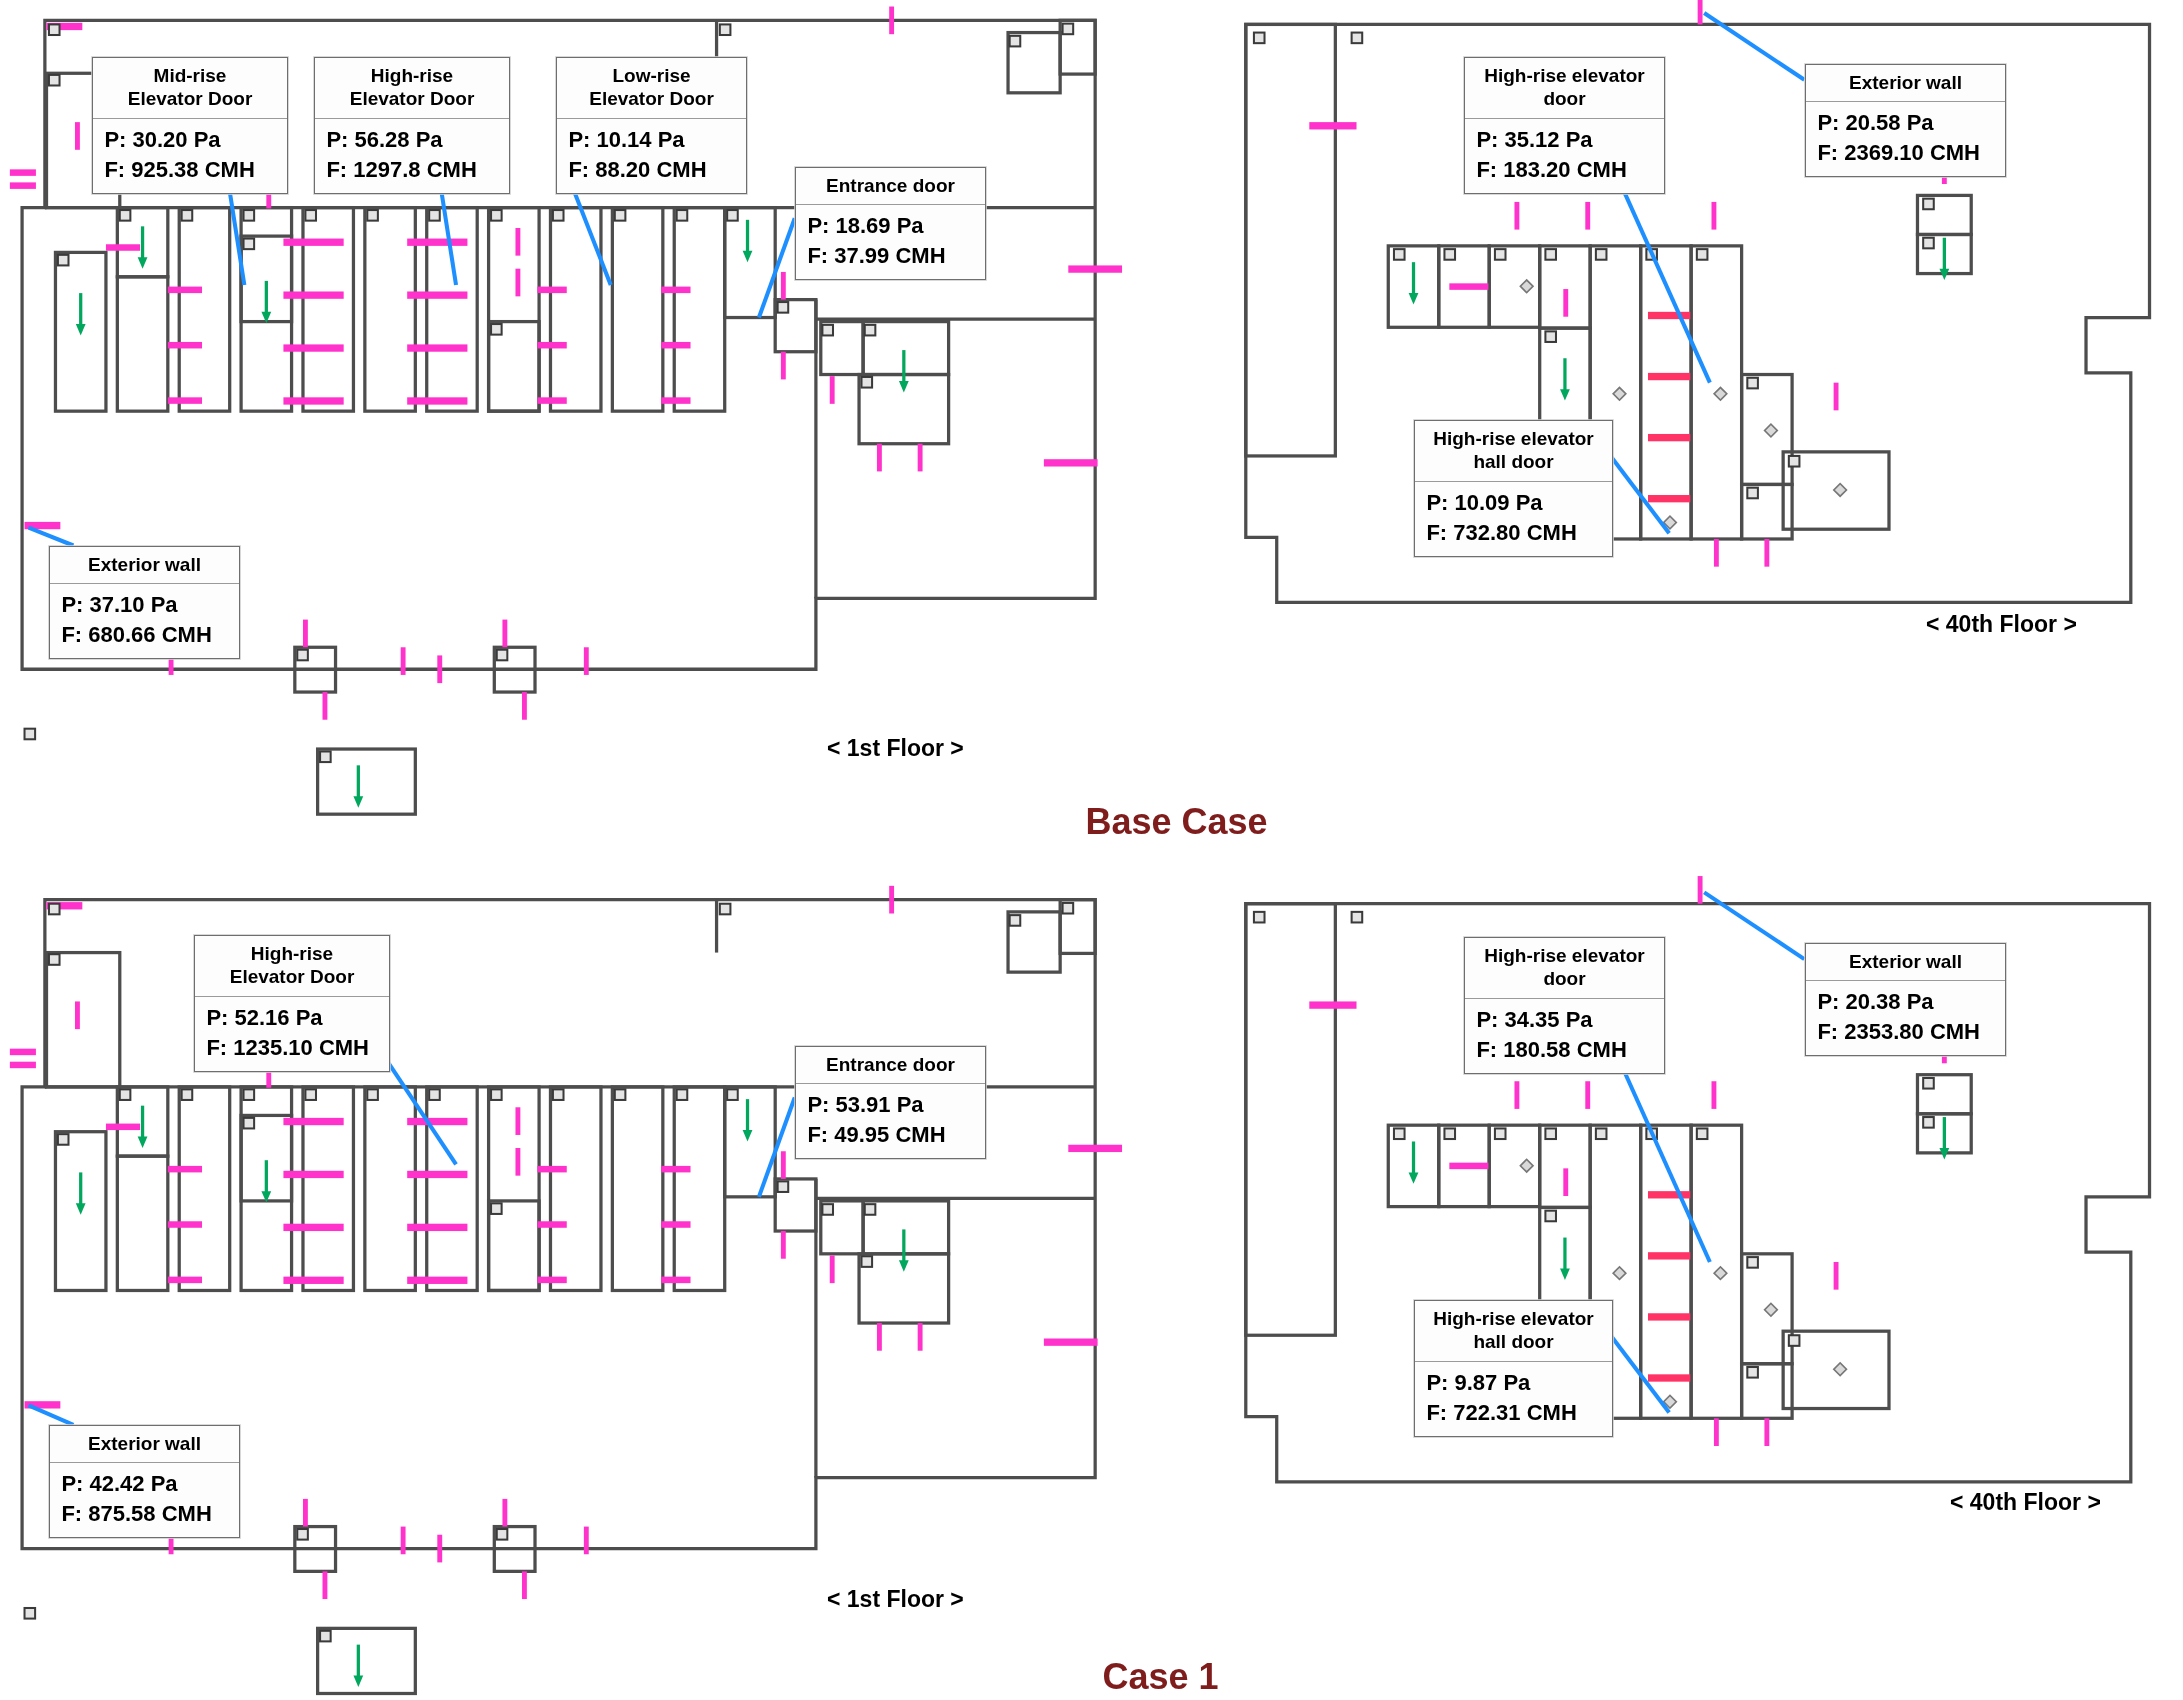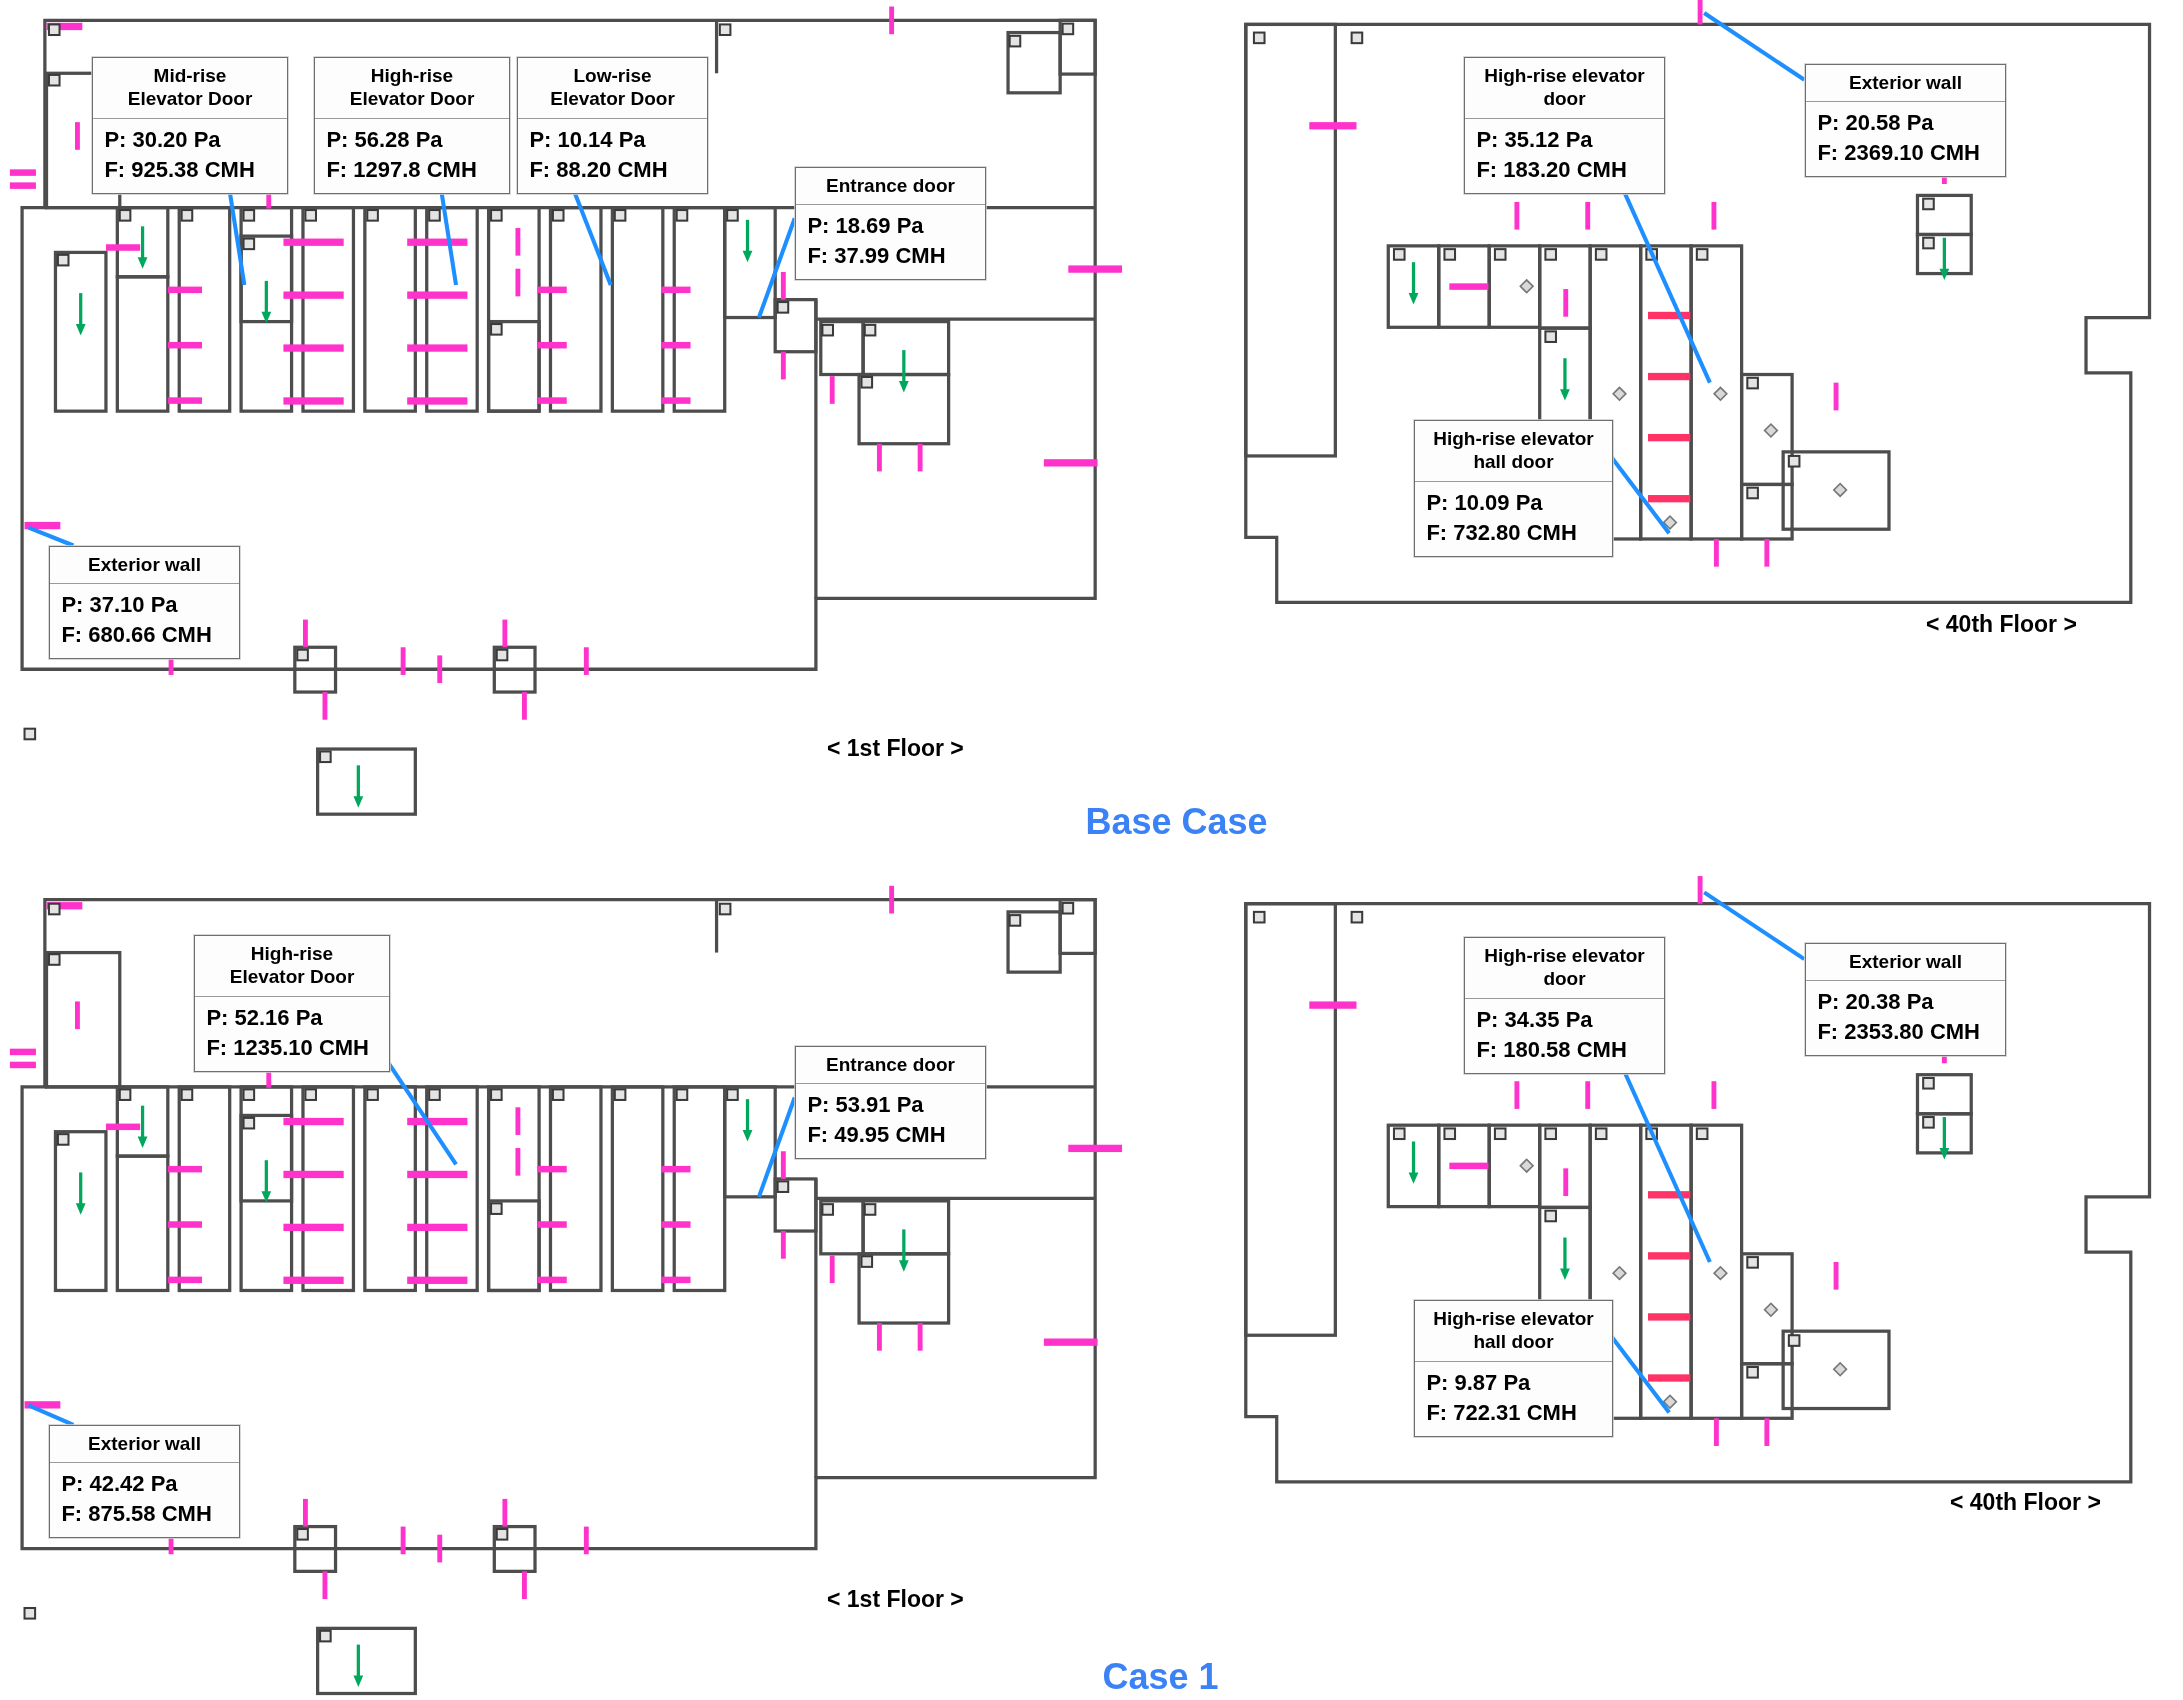--- a/index.html
+++ b/index.html
@@ -8,21 +8,21 @@
   #plansvg{position:absolute;left:0;top:0;}
   .wall{fill:none;stroke:#4d4d4d;stroke-width:4;}
   .callout{position:absolute;background:#fdfdfd;border:1.6px solid #6e6e6e;
            box-shadow:0 0 0 0.8px #cfcfcf;color:#000;font-weight:bold;z-index:5;}
   .callout .ct{border-bottom:1.6px solid #9a9a9a;padding:5.7px 8.1px 6.5px;font-size:19px;
                line-height:1.25;text-align:center;}
   .callout .cb{padding:6.5px 11.4px 8.1px;font-size:22px;line-height:1.35;text-align:left;}
   .floor-label{position:absolute;width:228px;text-align:left;font-weight:bold;
                font-size:23px;color:#000;z-index:4;}
   .case-title{position:absolute;width:277px;text-align:center;font-weight:bold;
-              font-size:36px;color:#3b82f6;z-index:4;}
+              font-size:36px;color:#7f1d1d;z-index:4;}
 </style>
 </head>
 <body>
 
 <div id="canvas">
 
 <svg id="plansvg" width="2183" height="1700" viewBox="0 0 2681 2088">
   <defs>
     <rect id="msq" width="13" height="13" fill="#e4e4e4" stroke="#3a3a3a" stroke-width="2.5"></rect>
     <line id="tickv" x1="0" y1="0" x2="0" y2="34" stroke="#ff33cc" stroke-width="6"></line>
@@ -275,21 +275,21 @@
 <div class="callout" style="left:314px;top:57px;width:194px;">
   <div class="ct">
         <div>High-rise</div>
         <div>Elevator Door</div>
       </div>
   <div class="cb">
         <div>P: 56.28 Pa</div>
         <div>F: 1297.8 CMH</div>
       </div>
 </div>
-<div class="callout" style="left:517px;top:57px;width:189px;">
+<div class="callout" style="left:556px;top:57px;width:189px;">
   <div class="ct">
         <div>Low-rise</div>
         <div>Elevator Door</div>
       </div>
   <div class="cb">
         <div>P: 10.14 Pa</div>
         <div>F: 88.20 CMH</div>
       </div>
 </div>
 <div class="callout" style="left:795px;top:167px;width:189px;">

